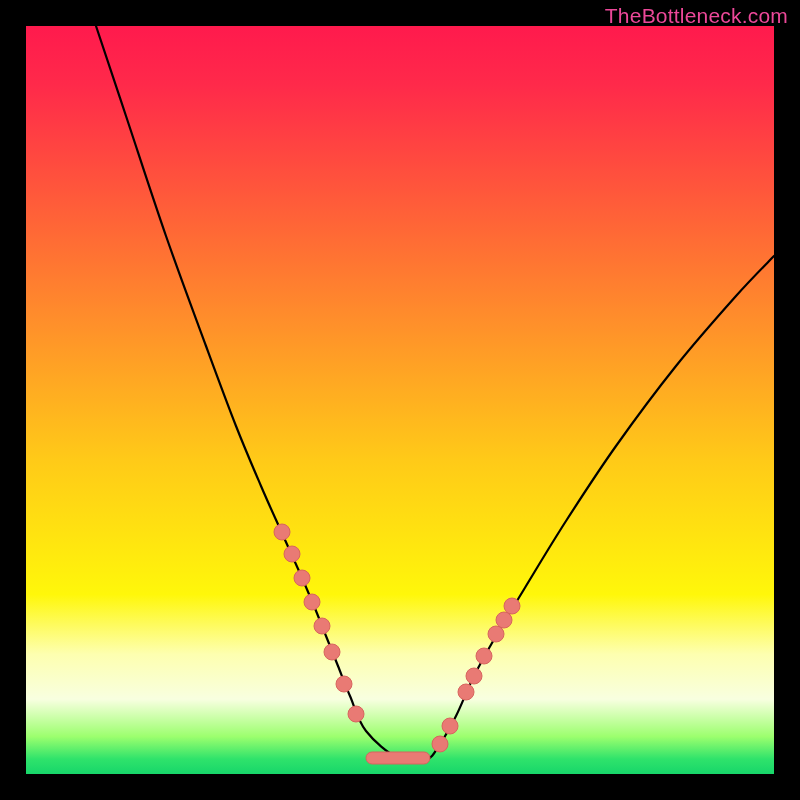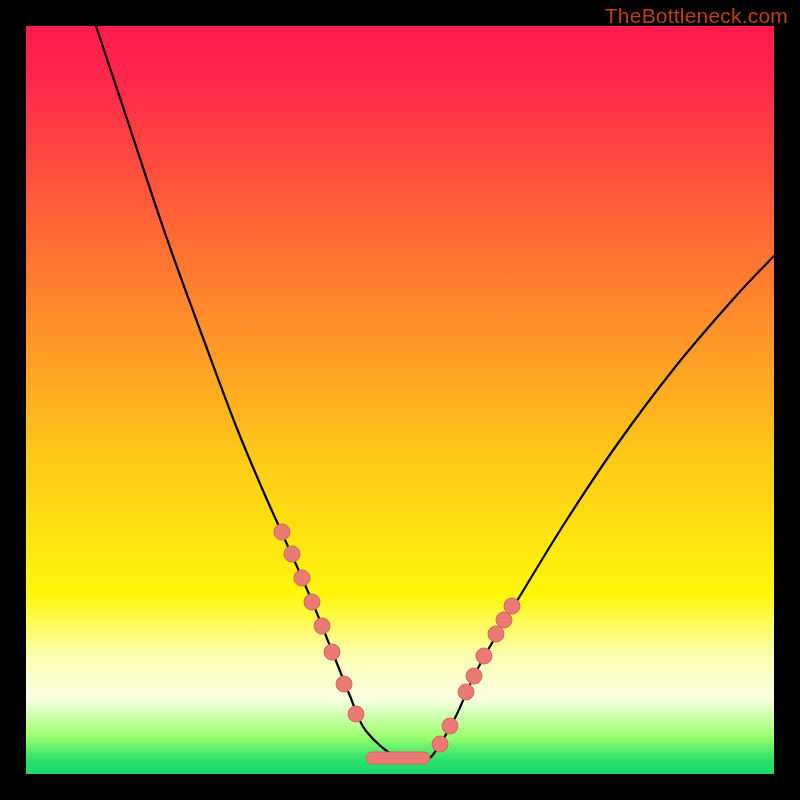--- a/index.html
+++ b/index.html
@@ -38,21 +38,21 @@
       #f8ffe0 90%,
       #9cff6e 95%,
       #2fe36b 98%,
       #17d66a 100%
     );
   }
   .watermark {
     position: absolute;
     top: 4px;
     right: 12px;
-    color: #c2410c;
+    color: #ec4899;
     font-size: 21px;
     letter-spacing: 0.2px;
     user-select: none;
   }
   svg.curve {
     position: absolute;
     left: 0;
     top: 0;
     width: 748px;
     height: 748px;

